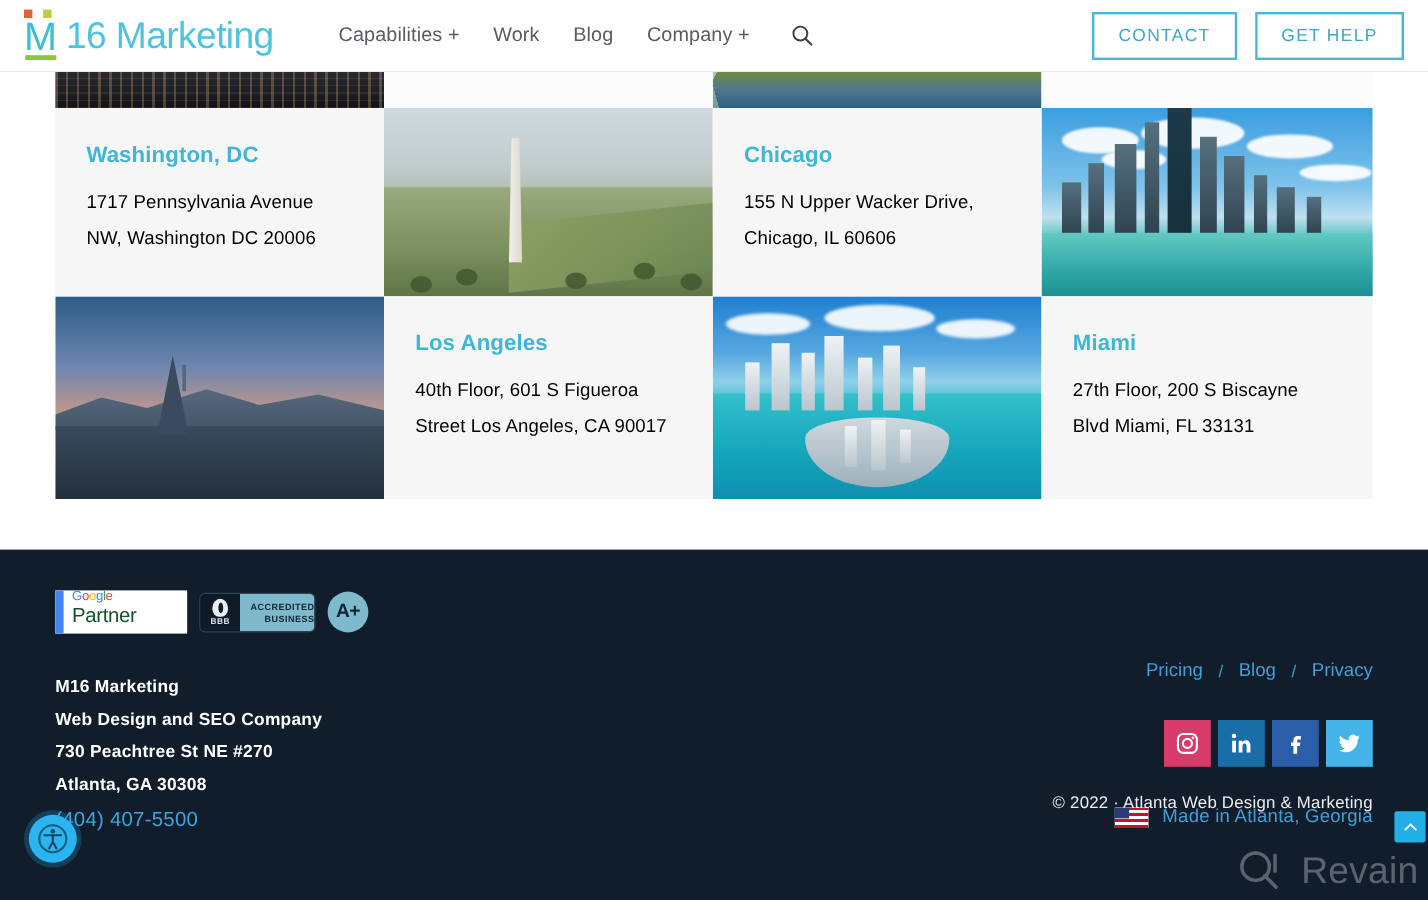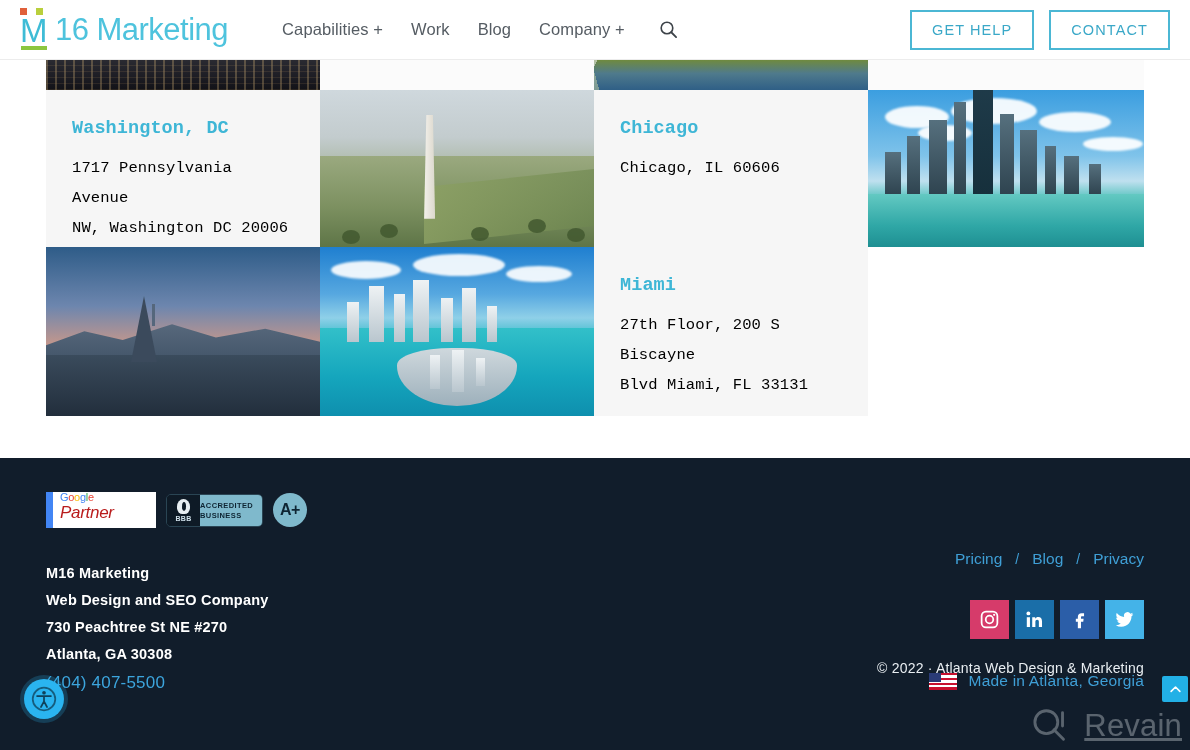--- a/index.html
+++ b/index.html
@@ -48,21 +48,21 @@
 
   
   .locations {
     position: absolute; top: 60px; left: 46px; width: 1098px; height: 356px;
     display: grid; grid-template-columns: 274px 274px 274px 276px;
     grid-template-rows: 30px 157px 169px;
     overflow: hidden;
   }
   .cell { overflow: hidden; position: relative; }
   .cell.text {
-    background: #f6f6f6; padding: 28px 24px 0 26px; font-family: Liberation Mono, monospace;
+    background: #f6f6f6; padding: 28px 24px 0 26px;
   }
   .city-name { font-size: 18.5px; color: #3eb6d6; font-weight: 700; margin-bottom: 14px; letter-spacing: .1px; cursor: pointer; }
   .city-addr { font-size: 15.5px; color: #000000; line-height: 30px; letter-spacing: .1px; }
 
   
   .photo { width: 100%; height: 100%; position: relative; overflow: hidden; }
 
   
   .ph-night { background: linear-gradient(180deg,#2a2a31 0%,#1d1d24 55%,#121217 100%); }
   .ph-night::after {
@@ -157,31 +157,31 @@
   .badge-google {
     width: 110px; height: 36px; background: #ffffff; display: flex; align-items: flex-start;
     position: relative; overflow: hidden;
   }
   .badge-google .stripe { position:absolute; left:0; top:0; width:7px; height:100%; background:#4285f4; }
   .badge-google .g-inner { margin-left: 14px; line-height: 1; }
   .g-word { font-size: 11px; letter-spacing: -.3px; }
   .g-word span:nth-child(1){color:#4285f4} .g-word span:nth-child(2){color:#ea4335}
   .g-word span:nth-child(3){color:#fbbc05} .g-word span:nth-child(4){color:#4285f4}
   .g-word span:nth-child(5){color:#34a853} .g-word span:nth-child(6){color:#ea4335}
-  .g-partner { font-size: 17px; color: #b91c1c; margin-top: 1px; letter-spacing: -.3px; font-style: italic; }
+  .g-partner { font-size: 17px; color: #14532d; margin-top: 1px; letter-spacing: -.3px; }
 
   .badge-bbb {
     width: 97px; height: 33px; border-radius: 5px; overflow: hidden;
     display: flex; align-items: stretch; border: 1px solid #2a4554;
   }
   .bbb-left { width: 33px; background: #0e1a26; display:flex; flex-direction:column; align-items:center; justify-content:center; }
   .bbb-torch { width: 13px; height: 15px; background: #e8eef2; border-radius: 50% 50% 42% 42%; position: relative; }
   .bbb-torch::after { content:""; position:absolute; left:4.5px; top:3px; width:4px; height:9px; background:#0e1a26; border-radius: 50%; }
   .bbb-word { font-size: 7px; font-weight: 700; color: #cfe0ea; letter-spacing: .3px; margin-top: 1px; }
-  .bbb-right { flex:1; background: #7fb9cc; display:flex; flex-direction:column; align-items:flex-start; justify-content:center; gap:1px; }
+  .bbb-right { flex:1; background: #7fb9cc; display:flex; flex-direction:column; align-items:flex-end; justify-content:center; gap:1px; }
   .bbb-line { font-size: 7.5px; font-weight: 700; color: #0e2533; letter-spacing: .4px; }
 
   .badge-ap {
     width: 34px; height: 34px; border-radius: 50%; background: #7fb9cc;
     display:flex; align-items:center; justify-content:center;
     font-size: 16px; font-weight: 700; color: #0e2533; letter-spacing: -.5px;
   }
 
   .foot-addr { position: absolute; left: 46px; top: 102px; }
   .foot-addr div { font-size: 14.5px; font-weight: 700; line-height: 27px; color: #ffffff; letter-spacing: .2px; }
@@ -212,21 +212,21 @@
   .flag .stripes { position:absolute; inset:0;
     background: repeating-linear-gradient(180deg,#c8102e 0 2.4px,#ffffff 2.4px 4.8px); }
   .flag .canton { position:absolute; left:0; top:0; width: 12px; height: 9px; background: #2a3b77; }
   .madein-text { font-size: 15.5px; color: #3f9fd6; letter-spacing: .2px; cursor: pointer; }
 
   
   .watermark {
     position: absolute; right: 8px; bottom: 4px; display: flex; align-items: center; gap: 8px;
     opacity: .34; pointer-events: none; z-index: 60;
   }
-  .wm-text { font-size: 31px; color: #e6ecf0; letter-spacing: .2px; text-decoration: underline; }
+  .wm-text { font-size: 31px; color: #e6ecf0; letter-spacing: .2px; }
 
   
   .a11y {
     position: absolute; left: 24px; top: 679px; width: 40px; height: 40px; border-radius: 50%;
     background: #2ab4f0; display:flex; align-items:center; justify-content:center; cursor:pointer; z-index: 70;
     box-shadow: 0 0 0 4px rgba(42,180,240,.22);
   }
   .to-top {
     position: absolute; left: 1162px; top: 676px; width: 26px; height: 26px; background: #22b0e6;
     display:flex; align-items:center; justify-content:center; cursor:pointer; z-index: 70; border-radius:2px;
@@ -255,22 +255,22 @@
     <span class="nav-item">Company +</span>
     <span class="search-icon">
       <svg width="19" height="19" viewBox="0 0 20 20">
         <circle cx="8.4" cy="8.4" r="6.1" fill="none" stroke="#3d4349" stroke-width="1.7"></circle>
         <line x1="12.9" y1="12.9" x2="18" y2="18" stroke="#3d4349" stroke-width="1.9" stroke-linecap="round"></line>
       </svg>
     </span>
   </nav>
 
   <div class="header-actions">
+    <button class="hbtn">CONTACT</button>
     <button class="hbtn">GET HELP</button>
-    <button class="hbtn">CONTACT</button>
   </div>
 </div>
 
 <section class="locations">
 
   <div class="cell">
     <div class="photo ph-night"></div>
   </div>
   <div class="cell" style="background:#fbfbfb"></div>
   <div class="cell">
@@ -292,20 +292,21 @@
       <div class="tree" style="left:8%"></div>
       <div class="tree" style="left:22%;bottom:6%"></div>
       <div class="tree" style="left:55%;bottom:4%"></div>
       <div class="tree" style="left:76%;bottom:9%"></div>
       <div class="tree" style="left:90%;bottom:3%"></div>
     </div>
   </div>
 
   <div class="cell text">
     <div class="city-name">Chicago</div>
+    <div class="city-addr">155 N Upper Wacker Drive,</div>
     <div class="city-addr">Chicago, IL 60606</div>
   </div>
 
   <div class="cell">
     <div class="photo ph-chi">
       <div class="cloud" style="left:6%;top:10%;width:64px;height:22px"></div>
       <div class="cloud" style="left:30%;top:5%;width:86px;height:26px"></div>
       <div class="cloud" style="left:62%;top:14%;width:72px;height:20px"></div>
       <div class="cloud" style="left:18%;top:22%;width:54px;height:16px"></div>
       <div class="cloud" style="left:78%;top:30%;width:60px;height:14px"></div>
@@ -325,20 +326,25 @@
 
   <div class="cell">
     <div class="photo ph-dusk">
       <div class="mtn"></div>
       <div class="citybase"></div>
       <div class="spire"></div>
       <div class="spire-top"></div>
     </div>
   </div>
 
+  <div class="cell text">
+    <div class="city-name">Los Angeles</div>
+    <div class="city-addr">40th Floor, 601 S Figueroa</div>
+    <div class="city-addr">Street Los Angeles, CA 90017</div>
+  </div>
 
   <div class="cell">
     <div class="photo ph-mia">
       <div class="cloud" style="left:4%;top:8%;width:70px;height:18px"></div>
       <div class="cloud" style="left:34%;top:4%;width:92px;height:22px"></div>
       <div class="cloud" style="left:68%;top:11%;width:66px;height:16px"></div>
       <div class="bay"></div>
       <div class="island"></div>
       <div class="twr" style="left:10%;bottom:44%;width:12px;height:40px"></div>
       <div class="twr" style="left:18%;bottom:44%;width:15px;height:56px"></div>

